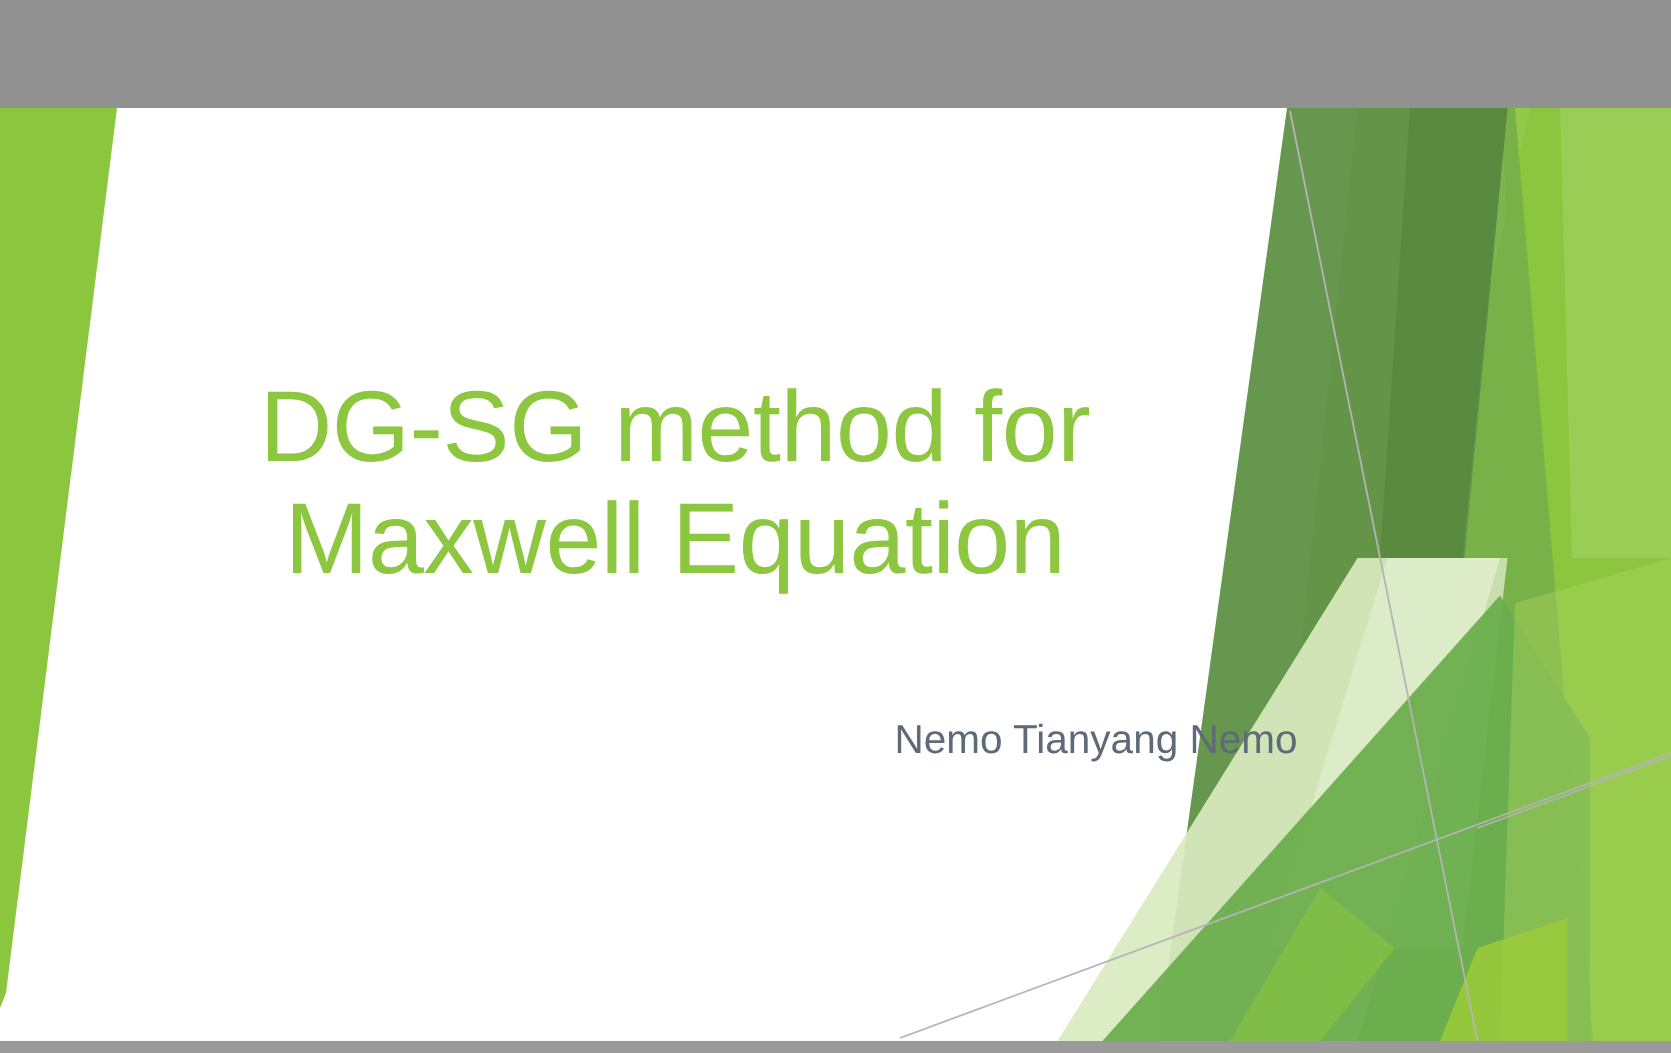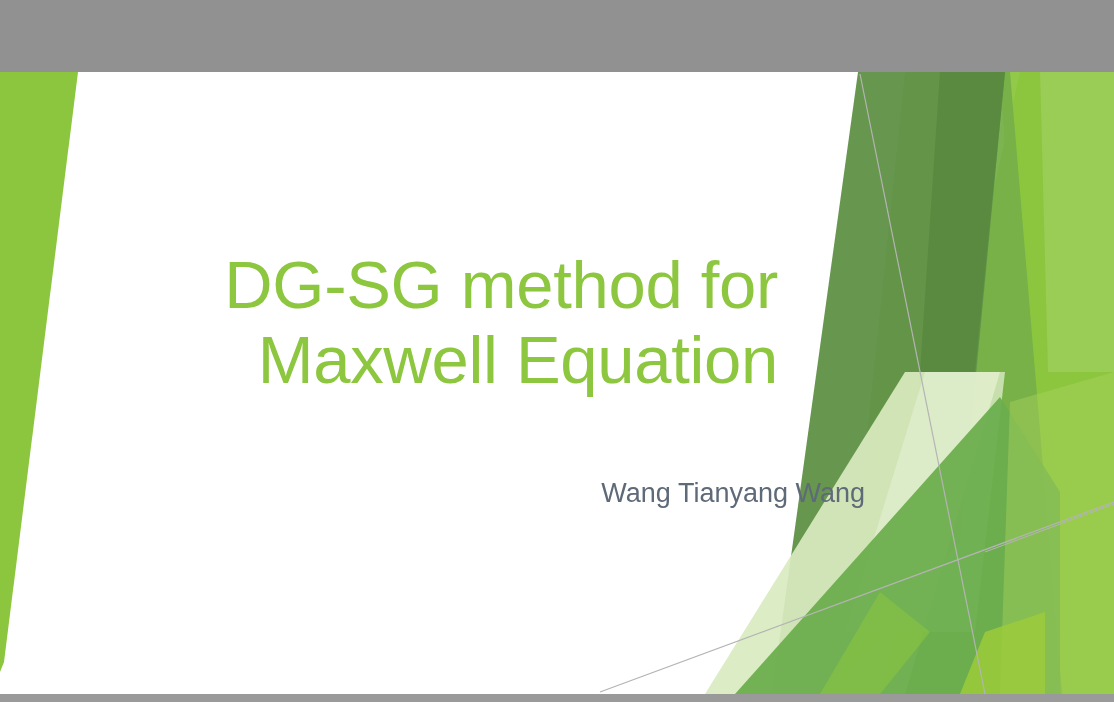--- a/index.html
+++ b/index.html
@@ -46,24 +46,24 @@
   .deco-svg {
     position: absolute;
     left: 0;
     top: 0;
     width: 1114px;
     height: 622px;
     display: block;
   }
   .title-block {
     position: absolute;
-    left: 98px;
+    left: 110px;
     top: 175px;
     width: 680px;
-    text-align: right;
+    text-align: center;
     z-index: 5;
   }
   .slide-title {
     margin: 0;
     font-family: "Liberation Sans", sans-serif;
     font-weight: normal;
     font-size: 67px;
     line-height: 1.12;
     letter-spacing: -0.3px;
     color: #8DC63F;
@@ -133,20 +133,20 @@
 
       <line x1="985" y1="480" x2="1114" y2="432" stroke="#B4B4B4" stroke-width="1"></line>
     </svg>
 
     <div class="title-block">
       <h1 class="slide-title">DG-SG method for
 Maxwell Equation</h1>
     </div>
 
     <div class="subtitle-block">
-      <p class="slide-subtitle">Wang Tianyang Wang</p>
+      <p class="slide-subtitle">Nemo Tianyang Nemo</p>
     </div>
 
   </div>
 
   <div class="bar-bottom"></div>
 
 </div>
 
 </body></html>

